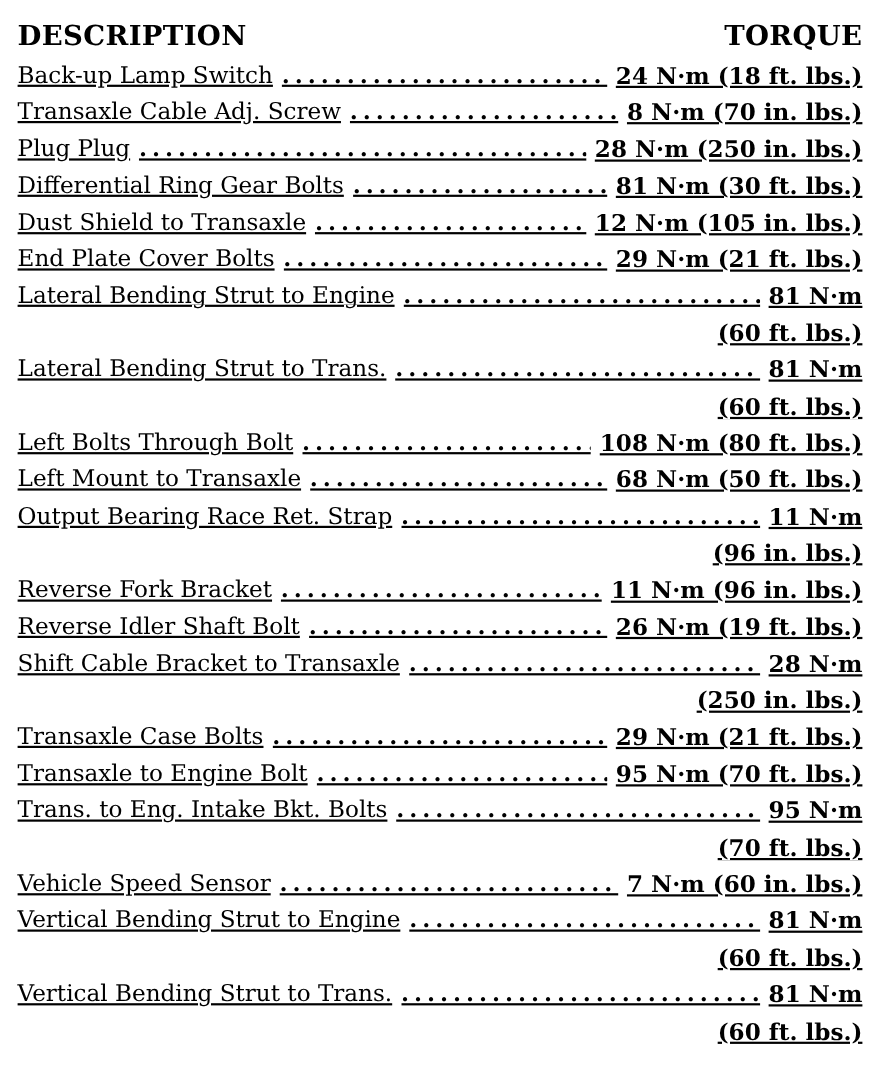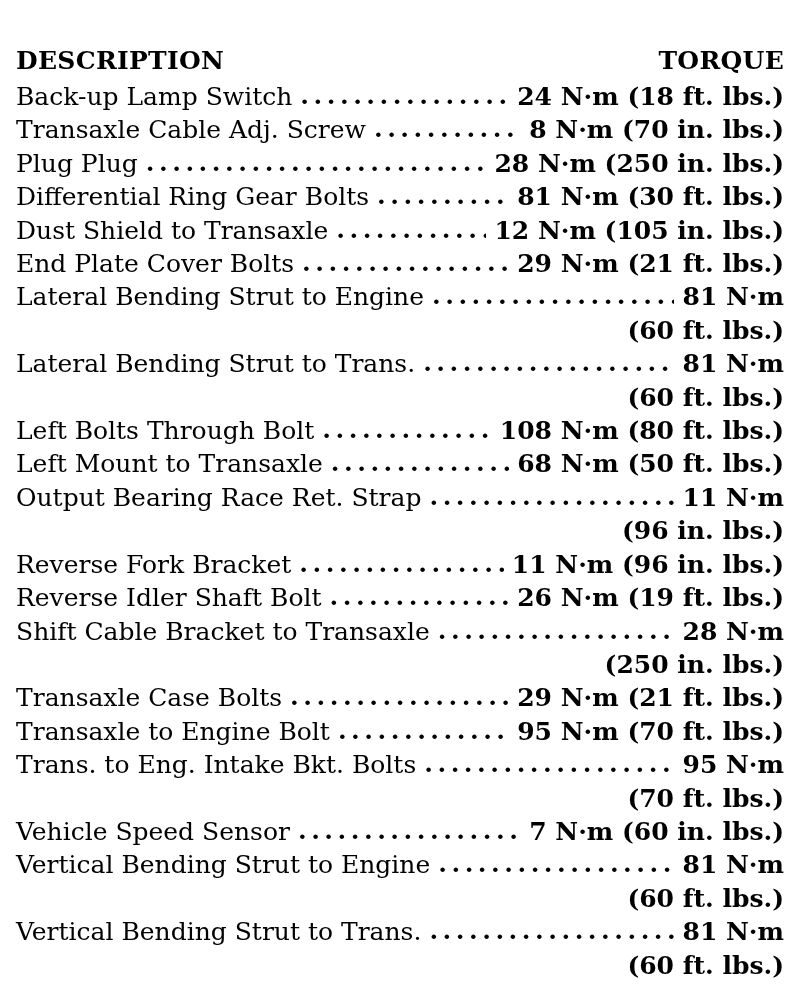--- a/index.html
+++ b/index.html
@@ -28,34 +28,34 @@
     font-weight: bold;
     font-size: 25px;
     letter-spacing: 0.3px;
     margin-bottom: 5px;
   }
   .header-row .col-desc {
     padding-left: 2px;
   }
   .header-row .col-torque {
     padding-right: 2px;
-    margin-top: 28px;
   }
   .spec-list {
     list-style: none;
     margin: 0;
     padding: 0;
   }
   .spec-row {
-    font-size: 25px;
+    font-size: 21px;
     line-height: 33.4px;
     white-space: nowrap;
     display: flex;
     align-items: flex-start;
     padding-left: 2px;
+    text-decoration: underline;
   }
   .spec-row .name {
     flex: 0 0 auto;
   }
   .spec-row .leader {
     flex: 1 1 auto;
     overflow: hidden;
     white-space: nowrap;
     margin: 0 8px;
     letter-spacing: 4.5px;

